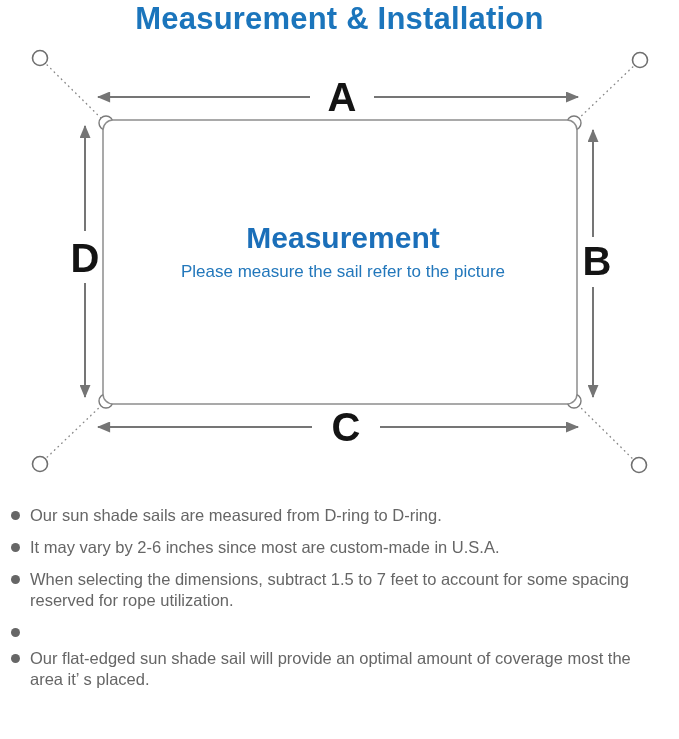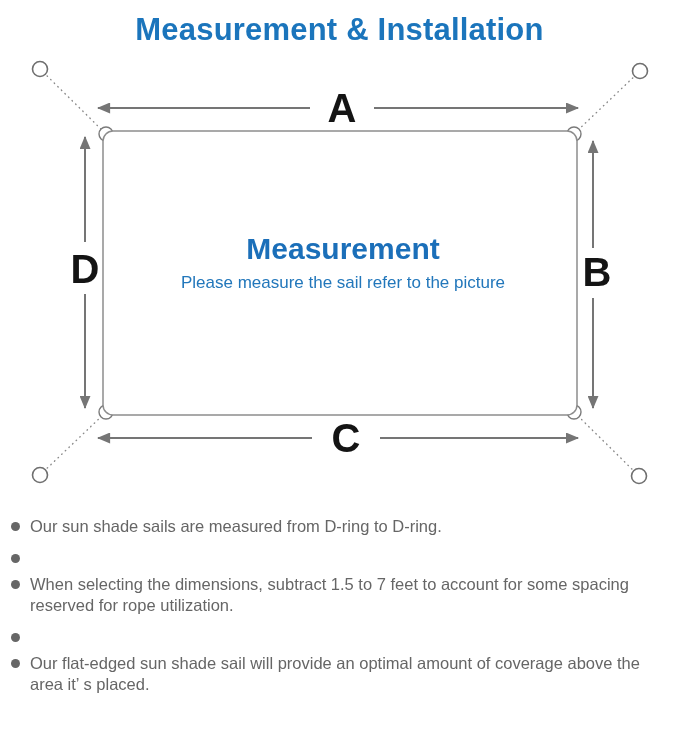--- a/index.html
+++ b/index.html
@@ -13,21 +13,21 @@
     overflow: hidden;
     font-family: "Liberation Sans", sans-serif;
   }
   .page {
     width: 679px;
     height: 739px;
     position: relative;
   }
   .page-title {
     margin: 0;
-    padding-top: 12px;
+    padding-top: 1px;
     text-align: center;
     font-size: 31px;
     font-weight: bold;
     letter-spacing: 0.2px;
     color: #1b75bc;
   }
   .diagram-wrap {
     width: 679px;
     height: 460px;
     margin-top: 4px;
@@ -119,27 +119,28 @@
     </svg>
   </div>
 
   <ul class="notes">
     <li>
       <span class="dot"></span>
       <span class="note-text">Our sun shade sails are measured from D-ring to D-ring.</span>
     </li>
     <li>
       <span class="dot"></span>
+      <span class="note-text">It may vary by 2-6 inches since most are custom-made in U.S.A.</span>
     </li>
     <li>
       <span class="dot"></span>
       <span class="note-text">When selecting the dimensions, subtract 1.5 to 7 feet to account for some spacing reserved for rope utilization.</span>
     </li>
     <li>
       <span class="dot"></span>
     </li>
     <li>
       <span class="dot"></span>
-      <span class="note-text">Our flat-edged sun shade sail will provide an optimal amount of coverage above the area it’ s placed.</span>
+      <span class="note-text">Our flat-edged sun shade sail will provide an optimal amount of coverage most the area it’ s placed.</span>
     </li>
   </ul>
 
 </div>
 
 </body></html>

